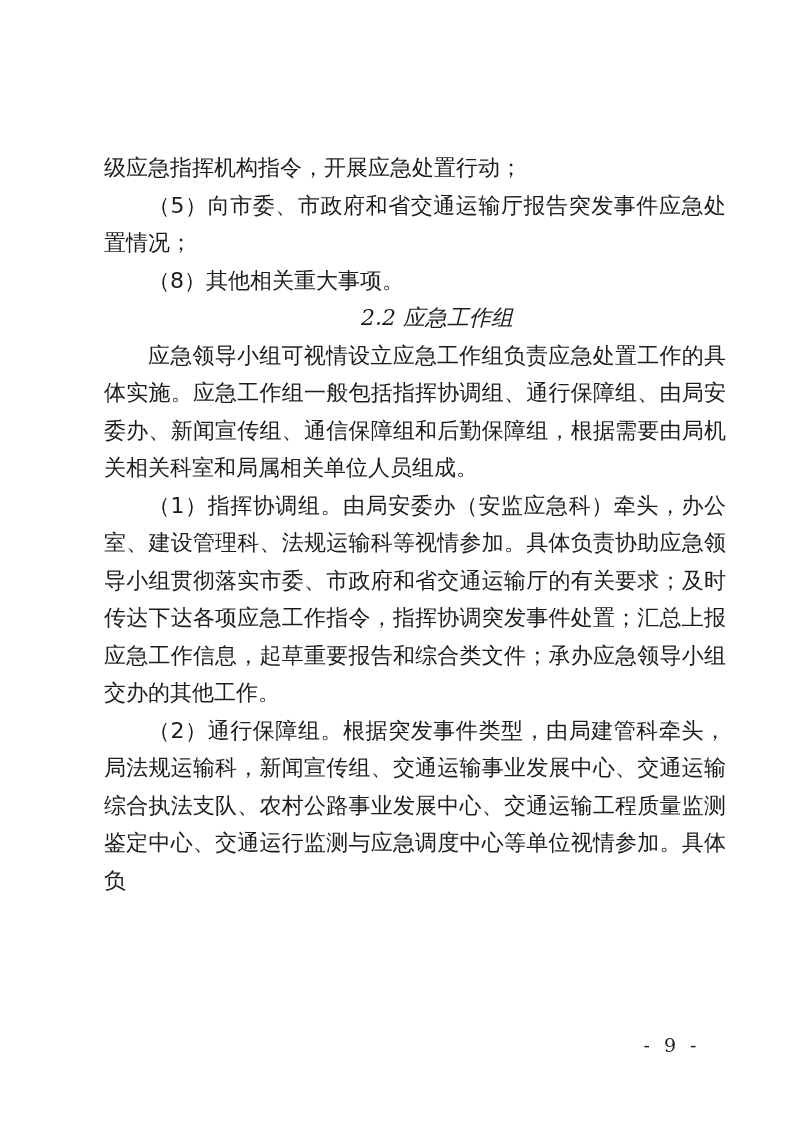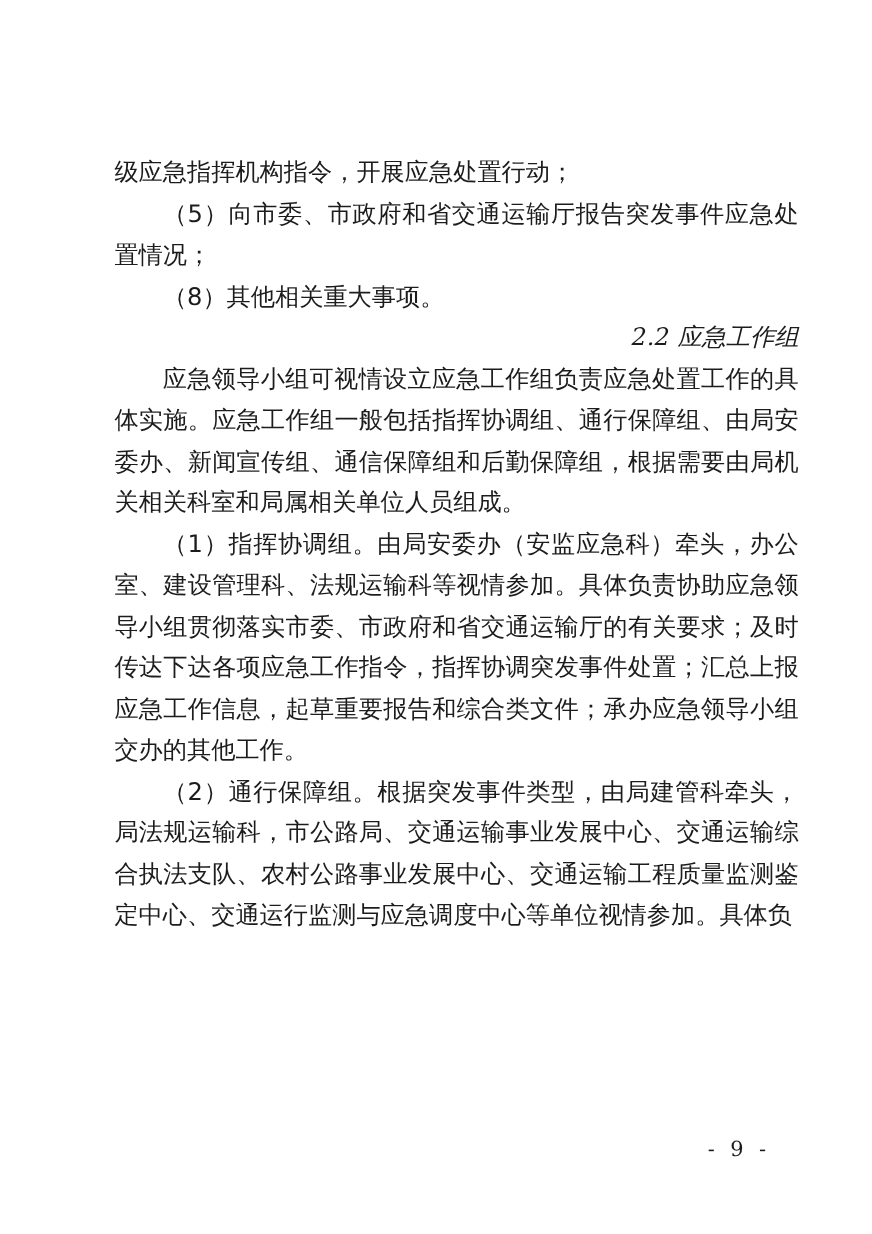--- a/index.html
+++ b/index.html
@@ -12,37 +12,37 @@
     width: 793px;
     height: 1122px;
     background: #ffffff;
     overflow: hidden;
     font-family: "DejaVu Sans", sans-serif;
     color: #1c1c1c;
   }
   .textblock {
     position: absolute;
     left: 104px;
-    top: 139px;
+    top: 149px;
     width: 622px;
   }
   .para {
     margin: 0;
     font-size: 22px;
     line-height: 37.5px;
     text-align: justify;
     text-justify: inter-character;
     word-break: normal;
     overflow-wrap: break-word;
   }
   .para.indent {
     text-indent: 44px;
   }
   .para.heading {
-    text-align: right;
+    text-align: center;
     font-style: italic;
     font-family: "DejaVu Serif", "DejaVu Sans", serif;
   }
   .run { font-weight: normal; }
   .run.bold { font-weight: normal; }
   .page-number {
     position: absolute;
     top: 1032px;
     left: 618px;
     width: 108px;
@@ -58,16 +58,16 @@
 <body>
 
 <div class="page">
   <main class="textblock">
       <p class="para body"><span class="run">级应急指挥机构指令，开展应急处置行动；</span></p>
       <p class="para body indent"><span class="run">（5）向市委、市政府和省交通运输厅报告突发事件应急处置情况；</span></p>
       <p class="para body indent"><span class="run">（8）其他相关重大事项。</span></p>
       <p class="para heading indent"><span class="run">2.2 应急工作组</span></p>
       <p class="para body indent"><span class="run">应急领导小组可视情设立应急工作组负责应急处置工作的具体实施。应急工作组一般包括指挥协调组、通行保障组、由局安委办、新闻宣传组、通信保障组和后勤保障组，根据需要由局机关相关科室和局属相关单位人员组成。</span></p>
       <p class="para body indent"><span class="run bold">（1）指挥协调组。</span><span class="run">由局安委办（安监应急科）牵头，办公室、建设管理科、法规运输科等视情参加。具体负责协助应急领导小组贯彻落实市委、市政府和省交通运输厅的有关要求；及时传达下达各项应急工作指令，指挥协调突发事件处置；汇总上报应急工作信息，起草重要报告和综合类文件；承办应急领导小组交办的其他工作。</span></p>
-      <p class="para body indent"><span class="run bold">（2）通行保障组。</span><span class="run">根据突发事件类型，由局建管科牵头，局法规运输科，市公路局、交通运输事业发展中心、交通运输综合执法支队、农村公路事业发展中心、交通运输工程质量监测鉴定中心、交通运行监测与应急调度中心等单位视情参加。具体负</span></p>
+      <p class="para body indent"><span class="run bold">（2）通行保障组。</span><span class="run">根据突发事件类型，由局建管科牵头，局法规运输科，新闻宣传组、交通运输事业发展中心、交通运输综合执法支队、农村公路事业发展中心、交通运输工程质量监测鉴定中心、交通运行监测与应急调度中心等单位视情参加。具体负</span></p>
     </main>
   <div class="page-number">- 9 -</div>
 </div>
 
 </body></html>

